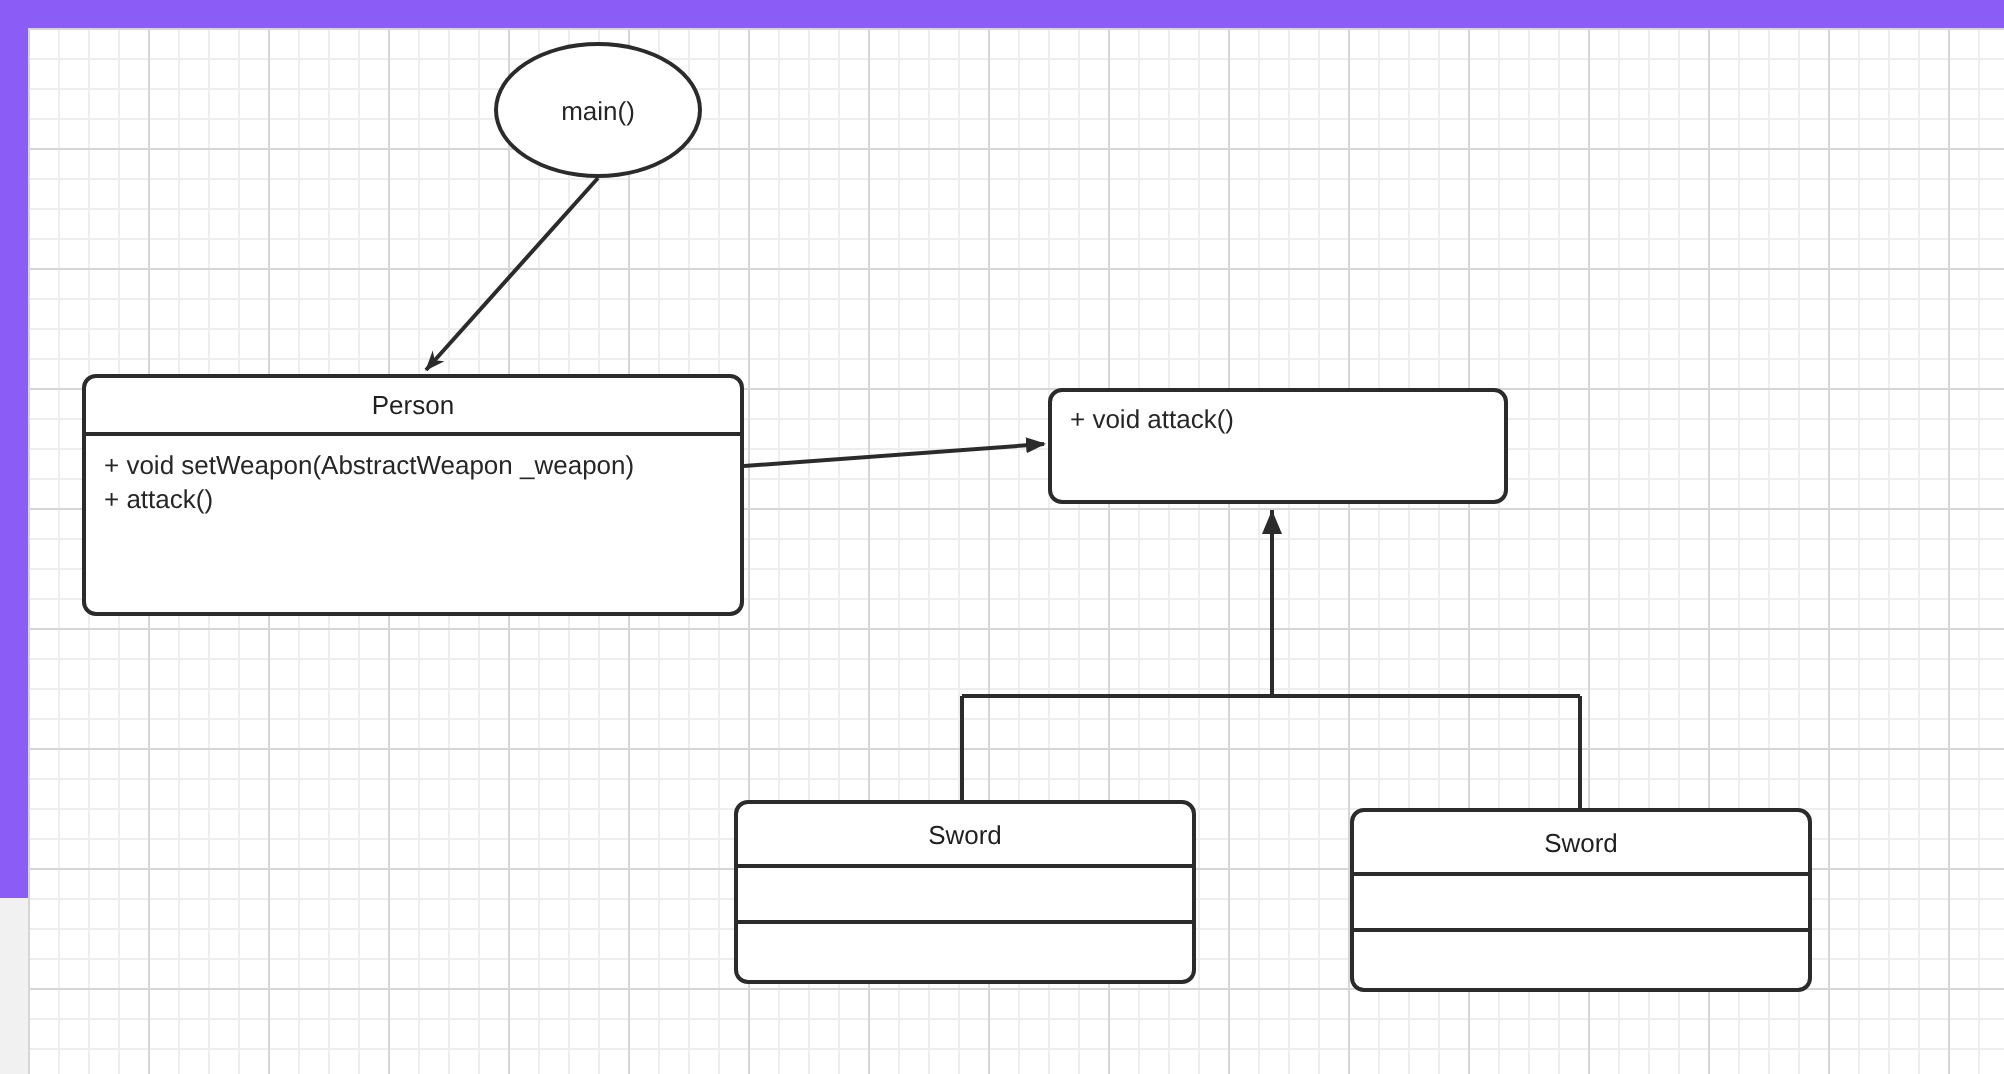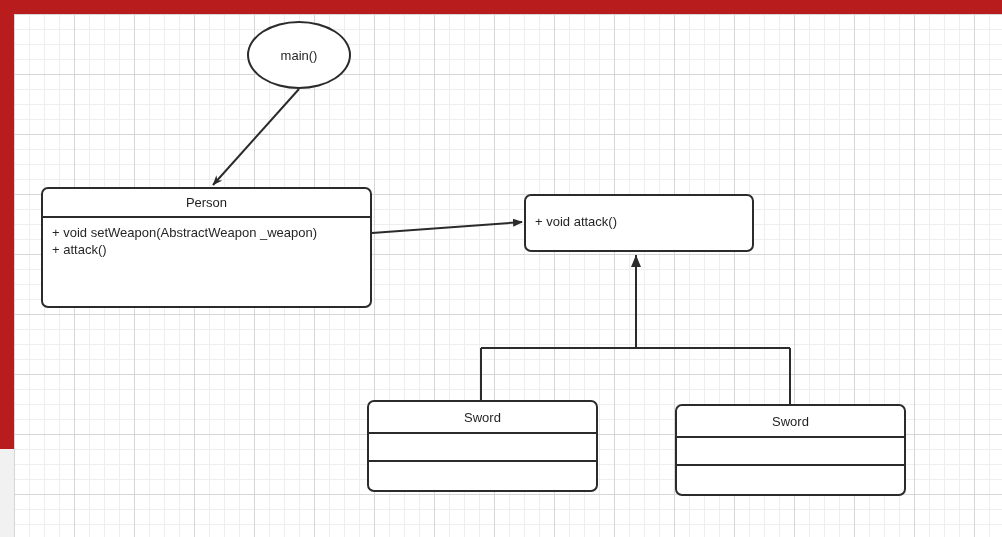--- a/index.html
+++ b/index.html
@@ -11,21 +11,21 @@
     width: 1002px;
     height: 537px;
     overflow: hidden;
     font-family: "Liberation Sans", sans-serif;
   }
 
   #stage {
     position: relative;
     width: 1002px;
     height: 449px;
-    background: #b91c1c;
+    background: #8b5cf6;
   }
 
   
   #canvas {
     position: absolute;
     left: 14px;
     top: 14px;
     width: 988px;
     height: 523px;
     background-color: #ffffff;
@@ -87,21 +87,21 @@
 
   
   #class-person { left: 41px; top: 187px; width: 331px; height: 121px; }
   #class-person .uml-title { height: 29px; }
   #class-person .sect-attrs { height: 31px; padding-top: 6px; }
   #class-person .sect-ops { height: 57px; padding-top: 6px; }
 
   
   #class-abstractweapon { left: 524px; top: 194px; width: 230px; height: 58px; }
   #class-abstractweapon .uml-title { height: 28px; }
-  #class-abstractweapon .sect-ops { height: 28px; padding-top: 5px; margin-top: 12px; }
+  #class-abstractweapon .sect-ops { height: 28px; padding-top: 5px; }
 
   
   #class-knife { left: 367px; top: 400px; width: 231px; height: 92px; }
   #class-knife .uml-title { height: 32px; }
   #class-knife .sect-attrs { height: 28px; }
   #class-knife .sect-ops { height: 28px; }
 
   
   #class-sword { left: 675px; top: 404px; width: 231px; height: 92px; }
   #class-sword .uml-title { height: 32px; }

